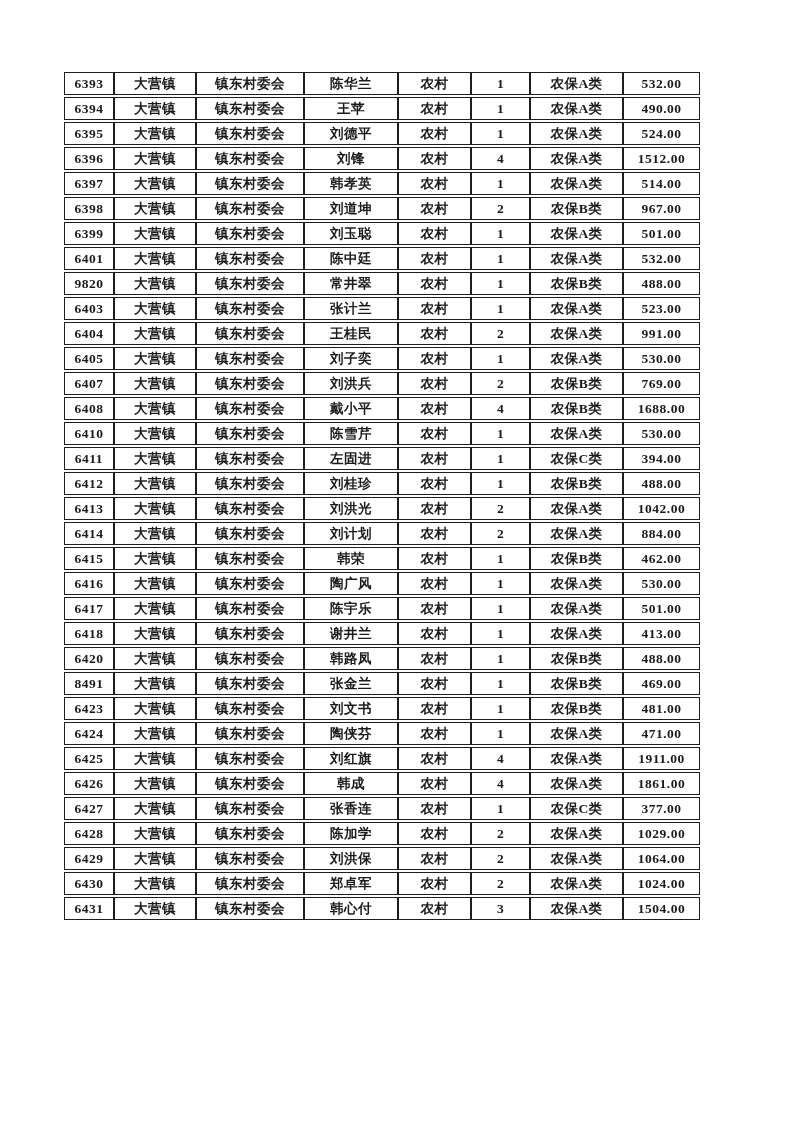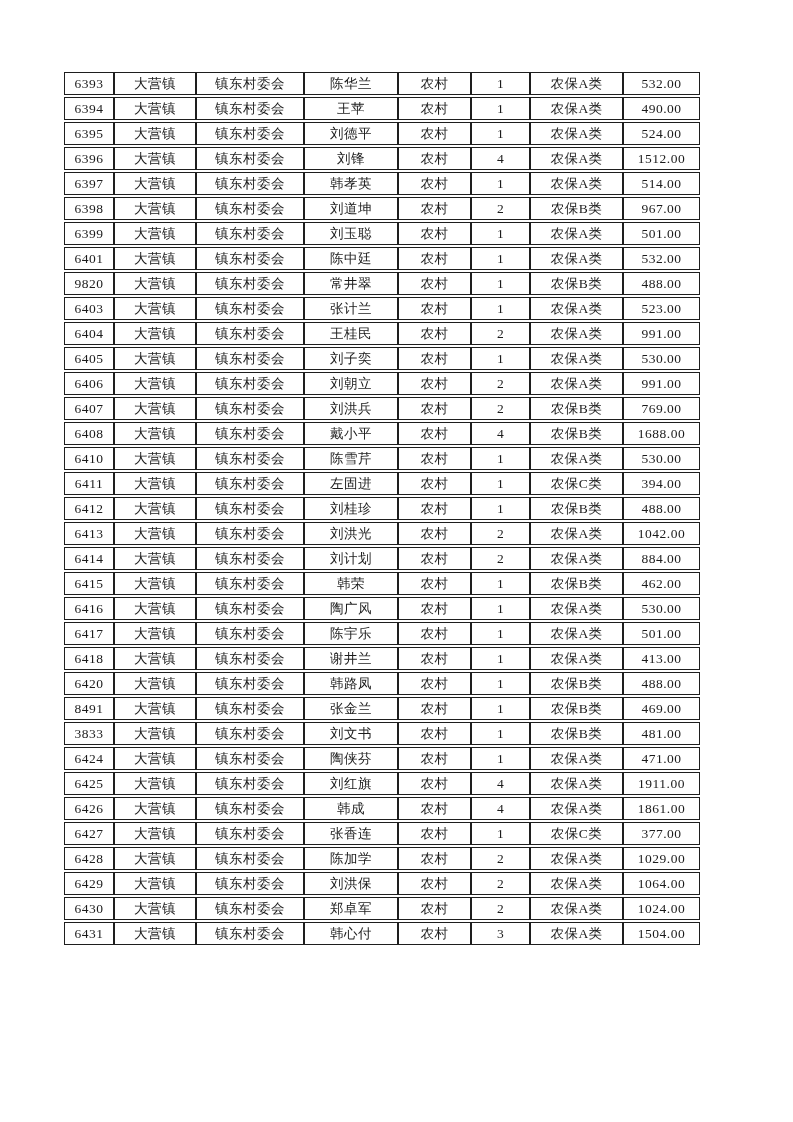--- a/index.html
+++ b/index.html
@@ -12,20 +12,21 @@
     font-family: "Liberation Serif", "DejaVu Serif", serif;
   }
   table.records {
     position: absolute;
     left: 64px;
     top: 70px;
     width: 506px;
     table-layout: fixed;
     border-collapse: separate;
     border-spacing: 0 2px;
+    font-weight: bold;
   }
   table.records td {
     box-sizing: border-box;
     border: 1px solid #1e1e1e;
     height: 23px;
     padding: 0 2px;
     text-align: center;
     vertical-align: middle;
     font-size: 13.5px;
     color: #1b1b1b;
@@ -172,30 +173,20 @@
           <td>6405</td>
           <td>大营镇</td>
           <td>镇东村委会</td>
           <td>刘子奕</td>
           <td>农村</td>
           <td>1</td>
           <td>农保A类</td>
           <td>530.00</td>
         </tr>
         <tr>
-          <td>6406</td>
-          <td>大营镇</td>
-          <td>镇东村委会</td>
-          <td>刘朝立</td>
-          <td>农村</td>
-          <td>2</td>
-          <td>农保A类</td>
-          <td>991.00</td>
-        </tr>
-        <tr>
           <td>6407</td>
           <td>大营镇</td>
           <td>镇东村委会</td>
           <td>刘洪兵</td>
           <td>农村</td>
           <td>2</td>
           <td>农保B类</td>
           <td>769.00</td>
         </tr>
         <tr>
@@ -312,21 +303,21 @@
           <td>8491</td>
           <td>大营镇</td>
           <td>镇东村委会</td>
           <td>张金兰</td>
           <td>农村</td>
           <td>1</td>
           <td>农保B类</td>
           <td>469.00</td>
         </tr>
         <tr>
-          <td>3833</td>
+          <td>6423</td>
           <td>大营镇</td>
           <td>镇东村委会</td>
           <td>刘文书</td>
           <td>农村</td>
           <td>1</td>
           <td>农保B类</td>
           <td>481.00</td>
         </tr>
         <tr>
           <td>6424</td>

